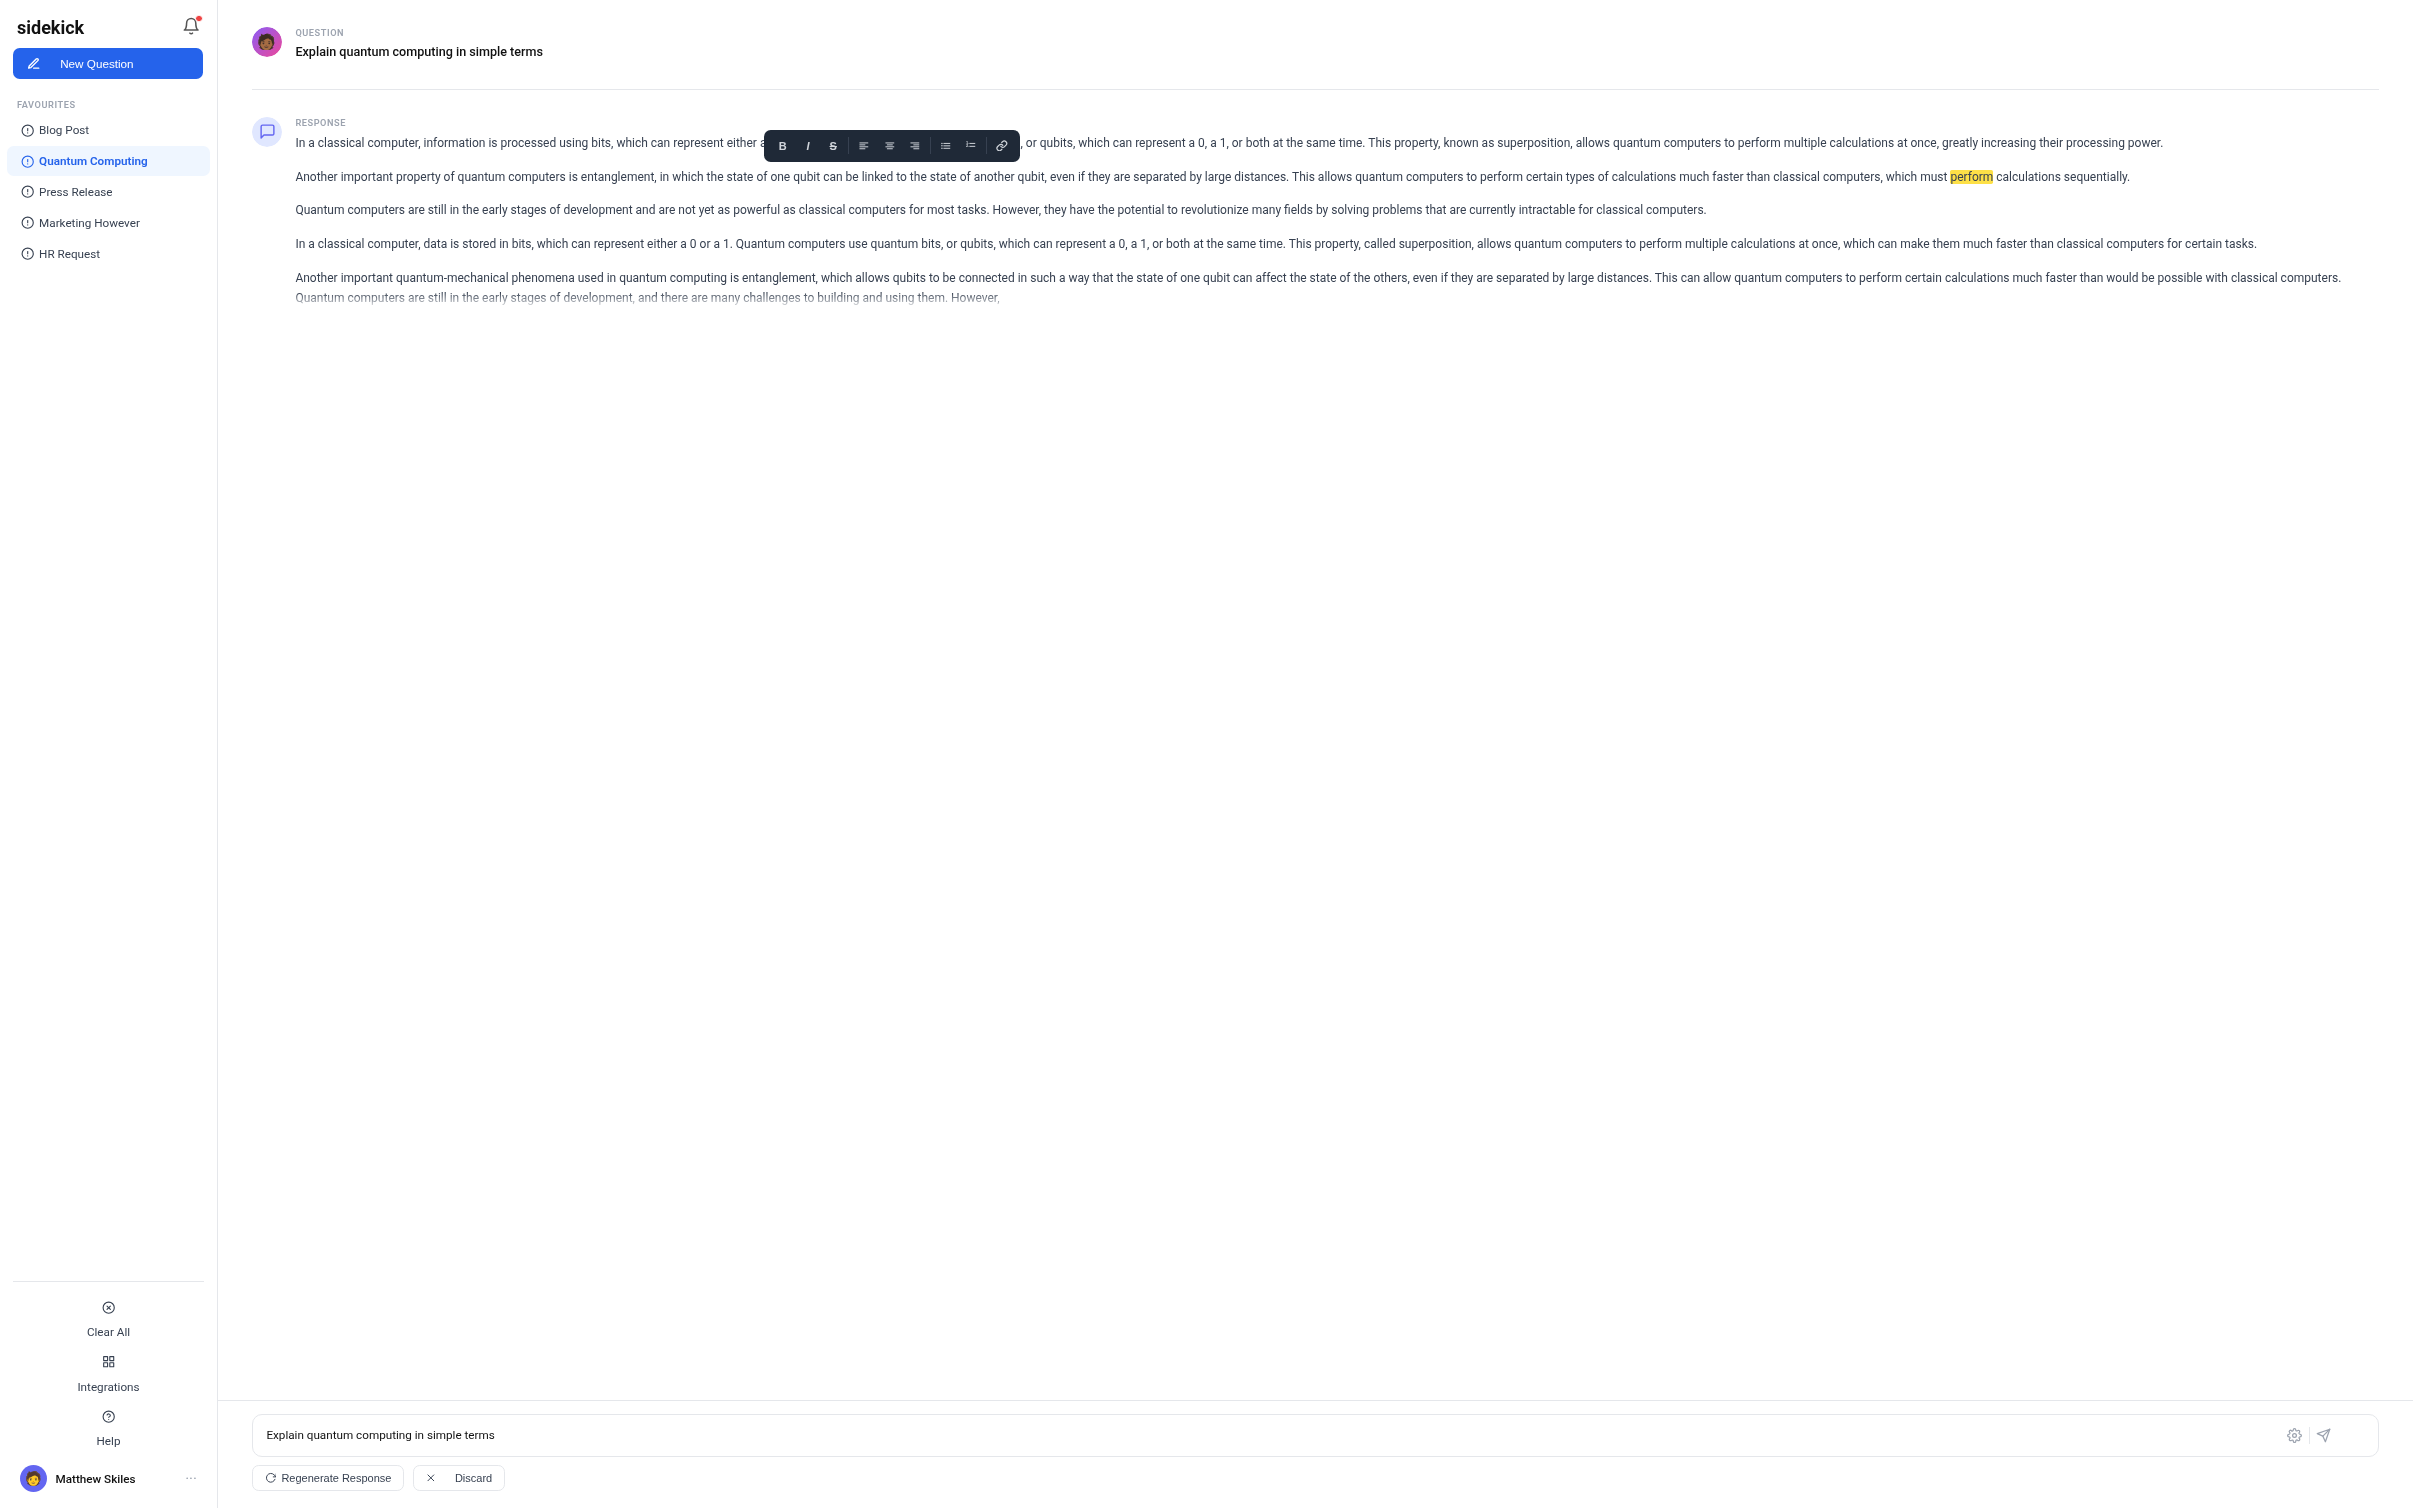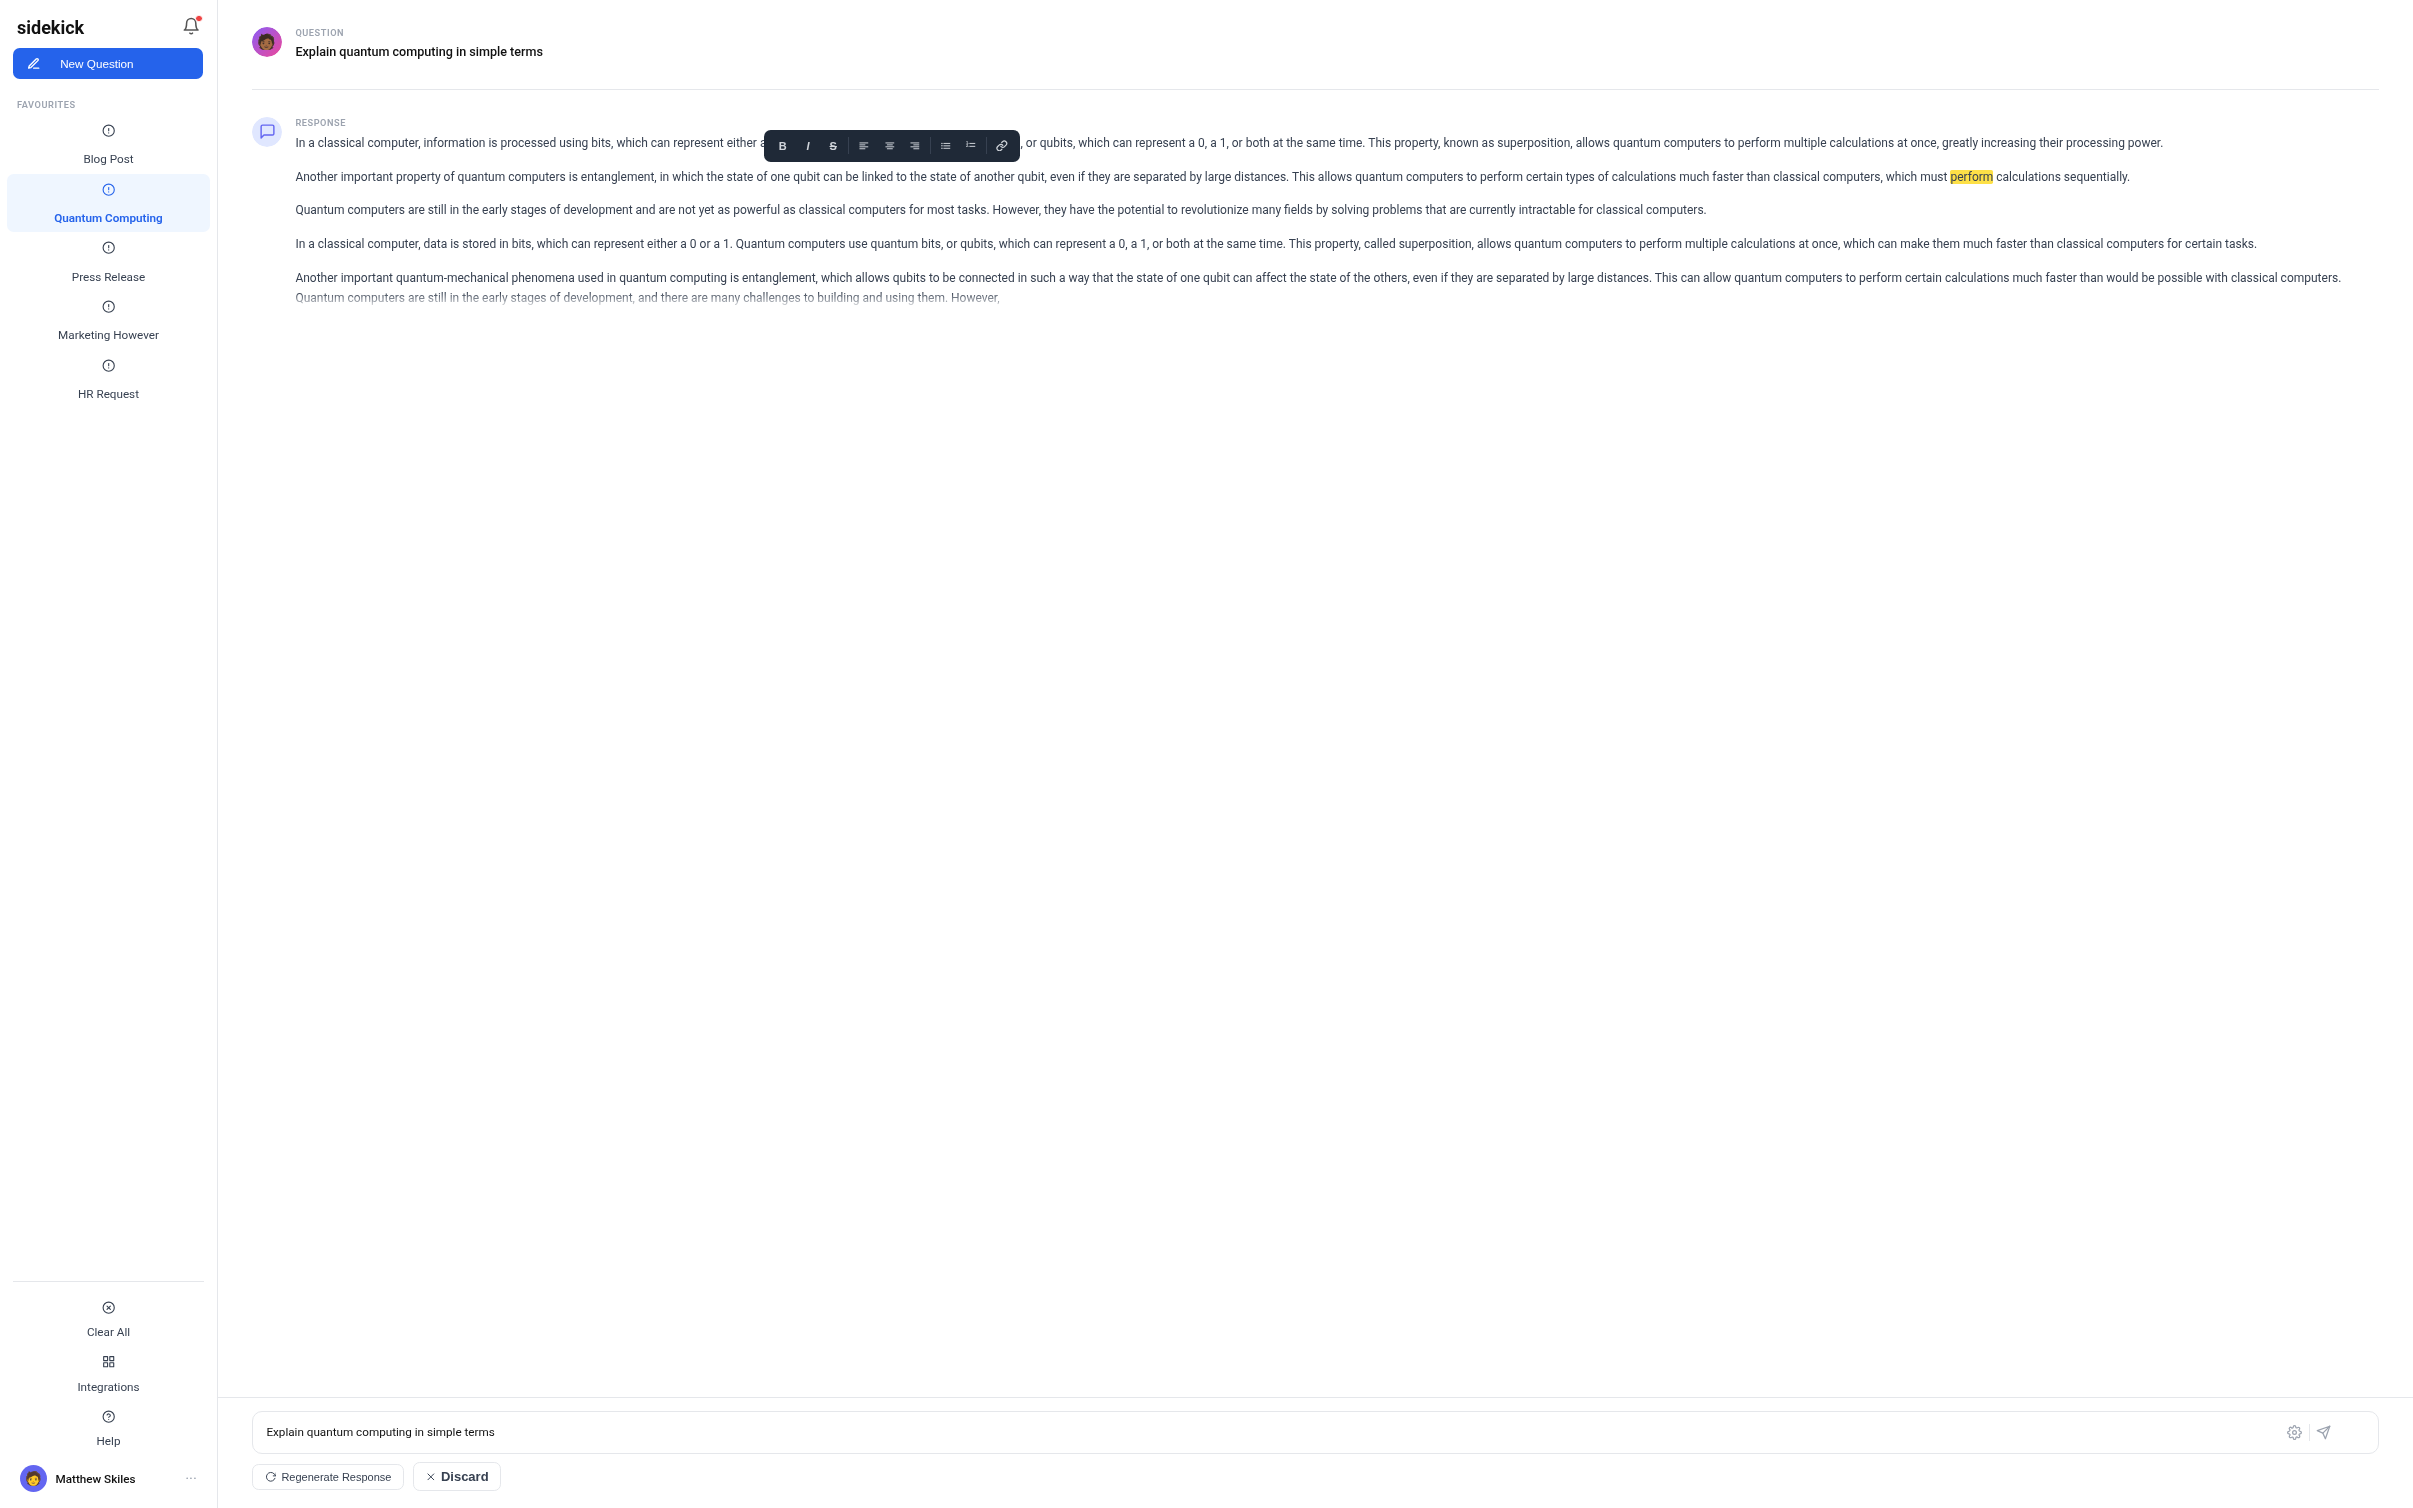--- a/index.html
+++ b/index.html
@@ -73,29 +73,28 @@
       font-size: 9.2px;
       font-weight: 600;
       color: #9ca3af;
       letter-spacing: 0.06em;
       text-transform: uppercase;
       padding: 6.7px 17px 5px 17px;
     }
     .nav-item {
       display: flex;
       align-items: center;
-      gap: 14px;
+      gap: 4px;
       padding: 7.5px 13.4px;
       border-radius: 6.7px;
       margin: 0.8px 6.7px;
       cursor: pointer;
       font-size: 11.7px;
       color: #374151;
       font-weight: 400;
-      flex-direction: column;
     }
     .nav-item.active {
       background: #eff6ff;
       color: #2563eb;
       font-weight: 600;
     }
     .nav-item .nav-icon {
       width: 15px;
       height: 15px;
       flex-shrink: 0;
@@ -336,29 +335,29 @@
       border-radius: 6.7px;
       background: #fff;
       font-size: 11px;
       color: #374151;
       cursor: pointer;
       font-weight: 500;
     }
     .discard-btn {
       display: flex;
       align-items: center;
-      gap: 4px;
+      gap: 18px;
       padding: 5.9px 11.7px;
       border: 0.8px solid #e5e7eb;
       border-radius: 6.7px;
       background: #fff;
-      font-size: 13px;
+      font-size: 11px;
       color: #374151;
       cursor: pointer;
-      font-weight: 700;
+      font-weight: 400;
     }
 
     
     .fade-bottom {
       -webkit-mask-image: linear-gradient(to bottom, black 60%, transparent 100%);
       mask-image: linear-gradient(to bottom, black 60%, transparent 100%);
     }
   </style>
 </head>
 <body>

